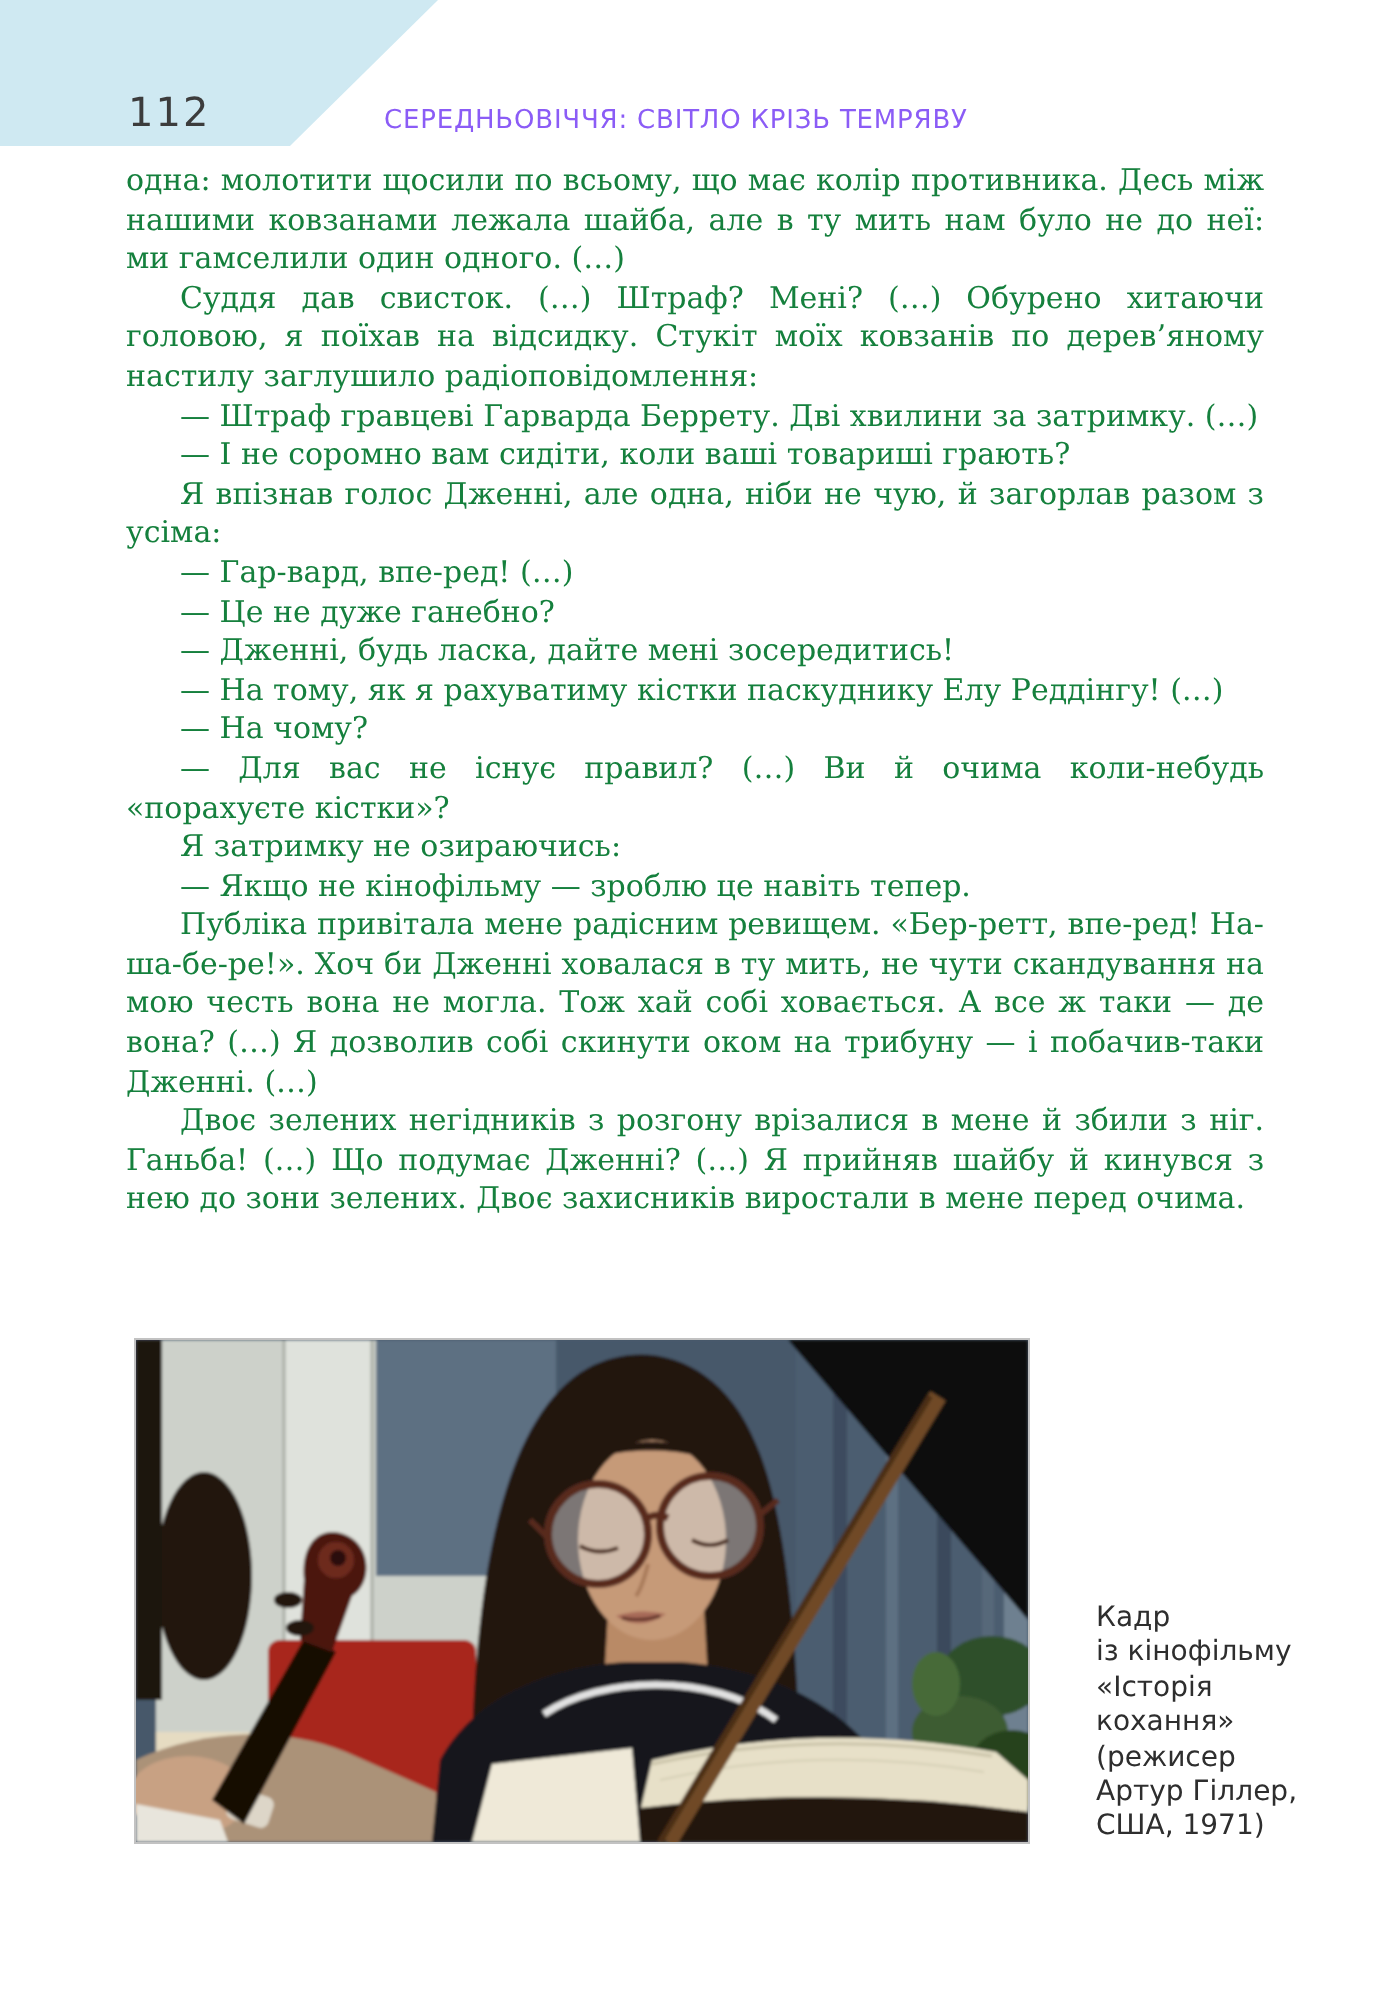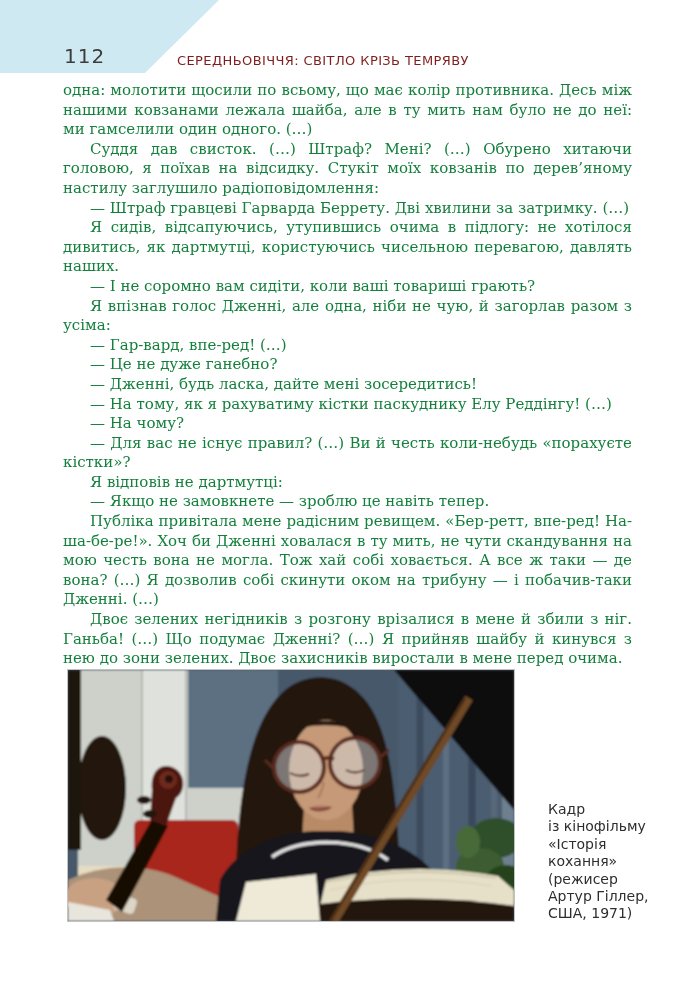--- a/index.html
+++ b/index.html
@@ -10,22 +10,22 @@
   
   .header-band{
     position:absolute;top:0;left:0;width:219px;height:73px;background:#cfe9f2;
     clip-path:polygon(0 0,100% 0,66.2% 100%,0 100%);
   }
   .page-number{
     position:absolute;top:44px;left:64px;
     font-family:"DejaVu Sans", sans-serif;font-size:20px;color:#3c3c3c;letter-spacing:1px;
   }
   .header-title{
-    position:absolute;top:53px;left:177px;
-    font-family:"DejaVu Sans", sans-serif;font-size:13px;color:#7f1d1d;letter-spacing:0.4px;
+    position:absolute;top:53px;left:192px;
+    font-family:"DejaVu Sans", sans-serif;font-size:13px;color:#8b5cf6;letter-spacing:0.4px;
     white-space:nowrap;
   }
   
   .bodytext{
     position:absolute;top:81px;left:63px;width:569px;
     font-size:15px;line-height:19.6px;color:#15803d;text-align:justify;
   }
   .bodytext p{margin:0;text-indent:27px;}
   .bodytext p.first{text-indent:0;}
   
@@ -44,31 +44,30 @@
 <div class="page">
 
   <div class="header-band"></div>
   <div class="page-number">112</div>
   <div class="header-title">СЕРЕДНЬОВІЧЧЯ: СВІТЛО КРІЗЬ ТЕМРЯВУ</div>
 
   <div class="bodytext">
     <p class="first">одна: молотити щосили по всьому, що має колір противника. Десь між нашими ковзанами лежала шайба, але в ту мить нам було не до неї: ми гамселили один одного. (…)</p>
     <p>Суддя дав свисток. (…) Штраф? Мені? (…) Обурено хитаючи головою, я поїхав на відсидку. Стукіт моїх ковзанів по дерев’яному настилу заглушило радіоповідомлення:</p>
     <p>— Штраф гравцеві Гарварда Беррету. Дві хвилини за затримку. (…)</p>
-    <p>Я сидів, відсапуючись, утупившись очима в підлогу: не хотілося дивитись, як дартмутці, користуючись чисельною перевагою, давлять наших.</p>
     <p>— І не соромно вам сидіти, коли ваші товариші грають?</p>
     <p>Я впізнав голос Дженні, але одна, ніби не чую, й загорлав разом з усіма:</p>
     <p>— Гар-вард, впе-ред! (…)</p>
     <p>— Це не дуже ганебно?</p>
     <p>— Дженні, будь ласка, дайте мені зосередитись!</p>
     <p>— На тому, як я рахуватиму кістки паскуднику Елу Реддінгу! (…)</p>
     <p>— На чому?</p>
-    <p>— Для вас не існує правил? (…) Ви й честь коли-небудь «порахуєте кістки»?</p>
-    <p>Я відповів не дартмутці:</p>
-    <p>— Якщо не замовкнете — зроблю це навіть тепер.</p>
+    <p>— Для вас не існує правил? (…) Ви й очима коли-небудь «порахуєте кістки»?</p>
+    <p>Я затримку не озираючись:</p>
+    <p>— Якщо не кінофільму — зроблю це навіть тепер.</p>
     <p>Публіка привітала мене радісним ревищем. «Бер-ретт, впе-ред! На-ша-бе-ре!». Хоч би Дженні ховалася в ту мить, не чути скандування на мою честь вона не могла. Тож хай собі ховається. А все ж таки — де вона? (…) Я дозволив собі скинути оком на трибуну — і побачив-таки Дженні. (…)</p>
     <p>Двоє зелених негідників з розгону врізалися в мене й збили з ніг. Ганьба! (…) Що подумає Дженні? (…) Я прийняв шайбу й кинувся з нею до зони зелених. Двоє захисників виростали в мене перед очима.</p>
   </div>
 
   <figure class="figure">
     <div class="photo-frame">
       <svg viewBox="0 0 446 251" xmlns="http://www.w3.org/2000/svg">
         <defs>
           <filter id="soft" x="-5%" y="-5%" width="110%" height="110%">
             <feGaussianBlur stdDeviation="0.9"></feGaussianBlur>

